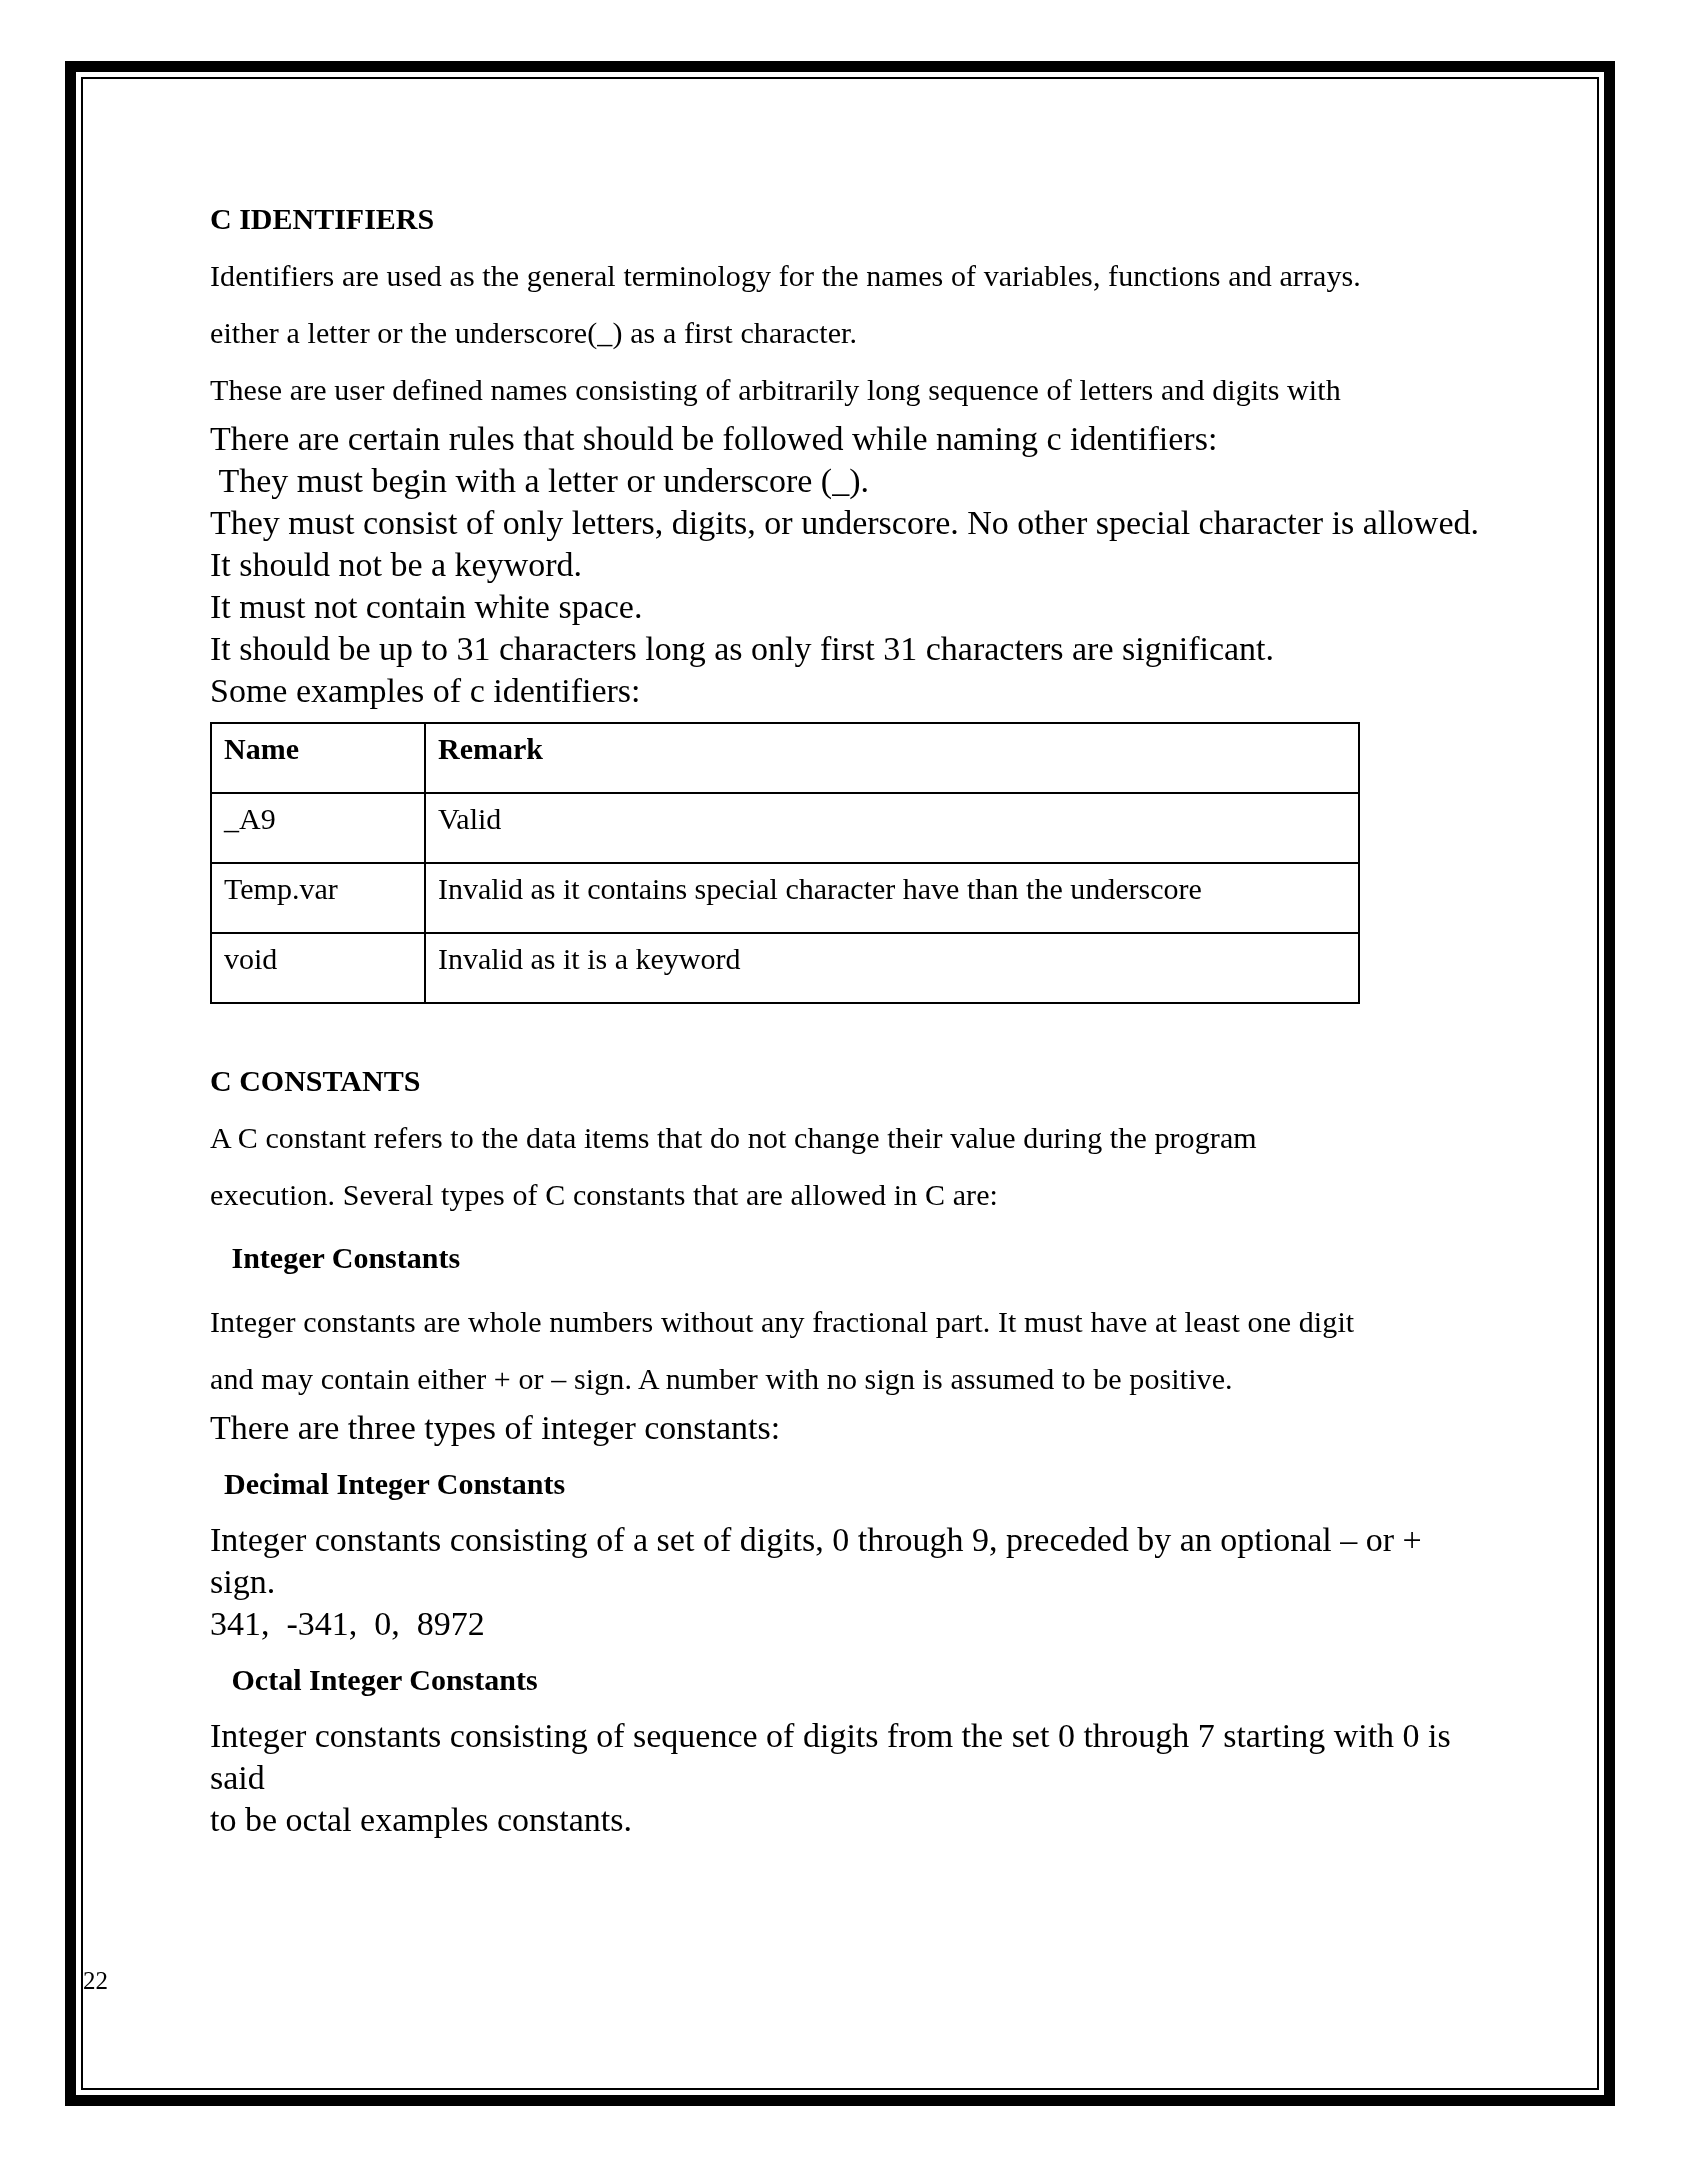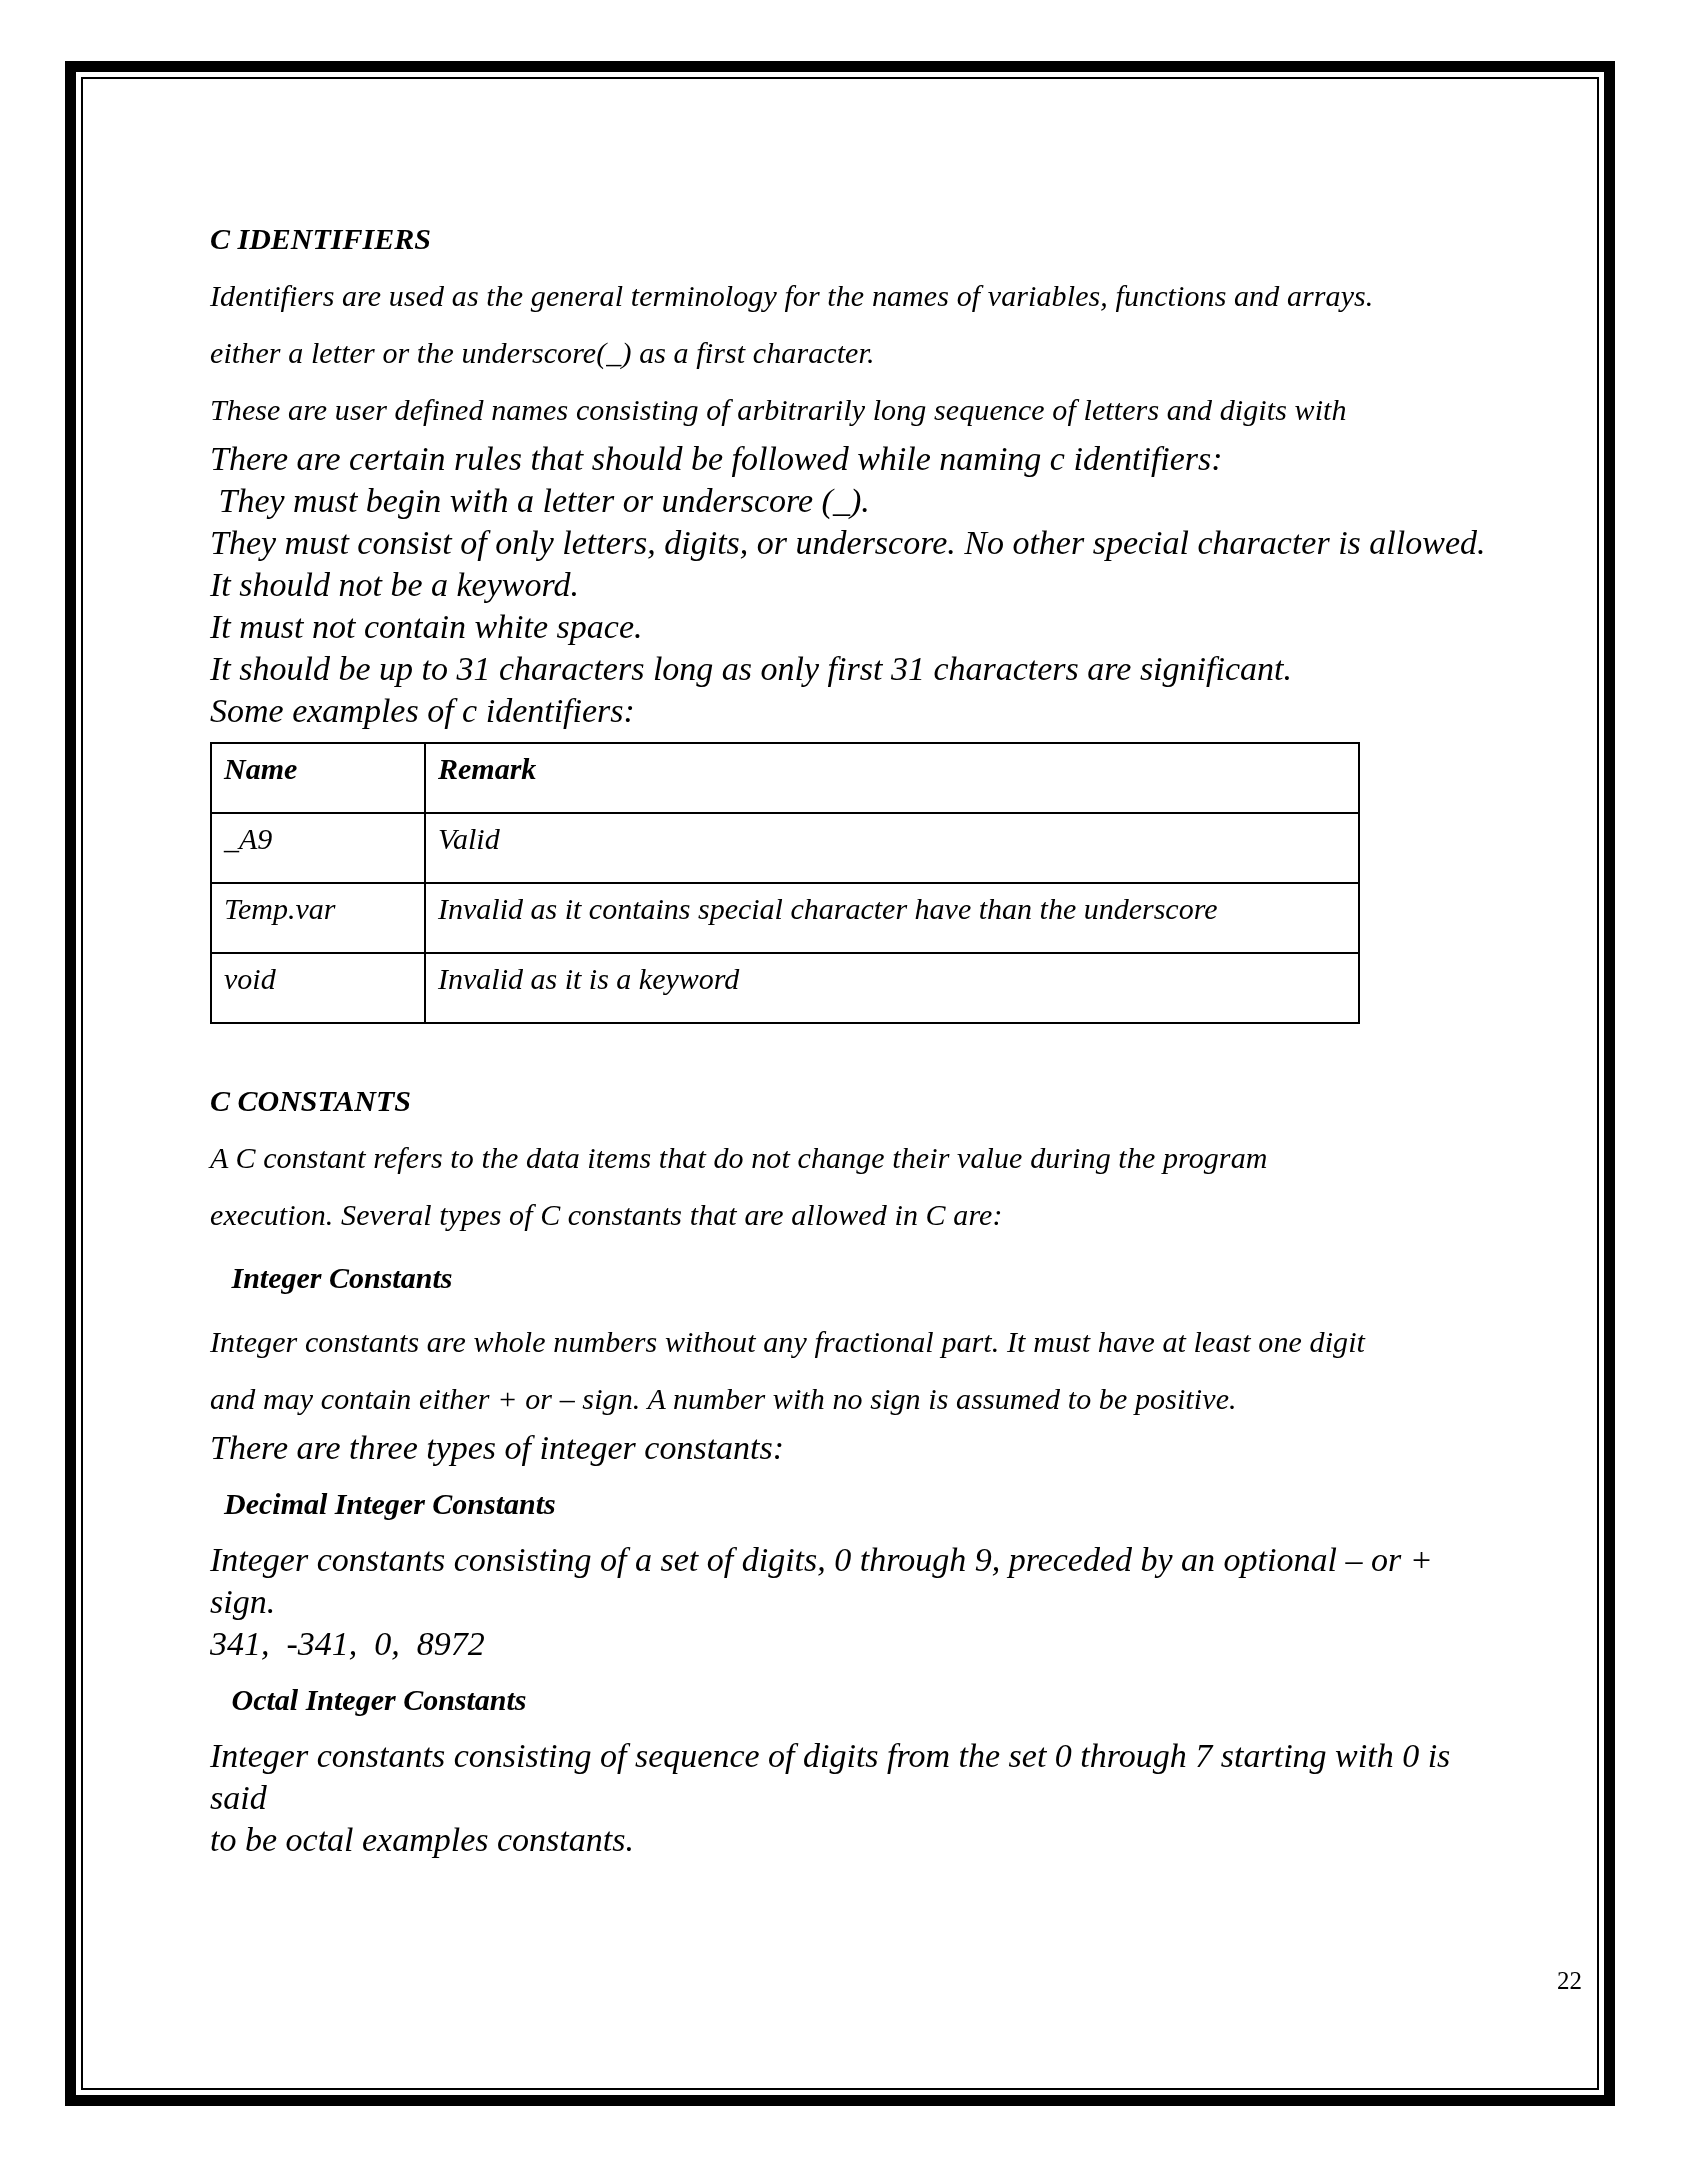--- a/index.html
+++ b/index.html
@@ -41,23 +41,22 @@
     bottom: 5px;
     border: 2px solid #000000;
     box-sizing: border-box;
     background: #ffffff;
   }
 
   
   .content {
     position: absolute;
     left: 127px;      
-    top: 131px;
+    top: 111px;
     width: 1277px;
-    font-style: italic;
   }
 
   .para {
     font-size: 30px;
     line-height: 57px;
     letter-spacing: 0.1px;
     white-space: pre-wrap;
     margin: 0;
   }
   .heading {
@@ -106,21 +105,21 @@
   }
   .col-name { width: 190px; }
   .col-remark { width: auto; }
 
   
   .page-number {
     position: absolute;
     left: 0;
     top: 1887px;
     width: 1499px;
-    text-align: right;
+    text-align: left;
     font-size: 25px;
     line-height: 30px;
   }
 </style>
 </head>
 <body>
 
 <div class="page">
   <div class="frame-outer">
     <div class="frame-inner">

